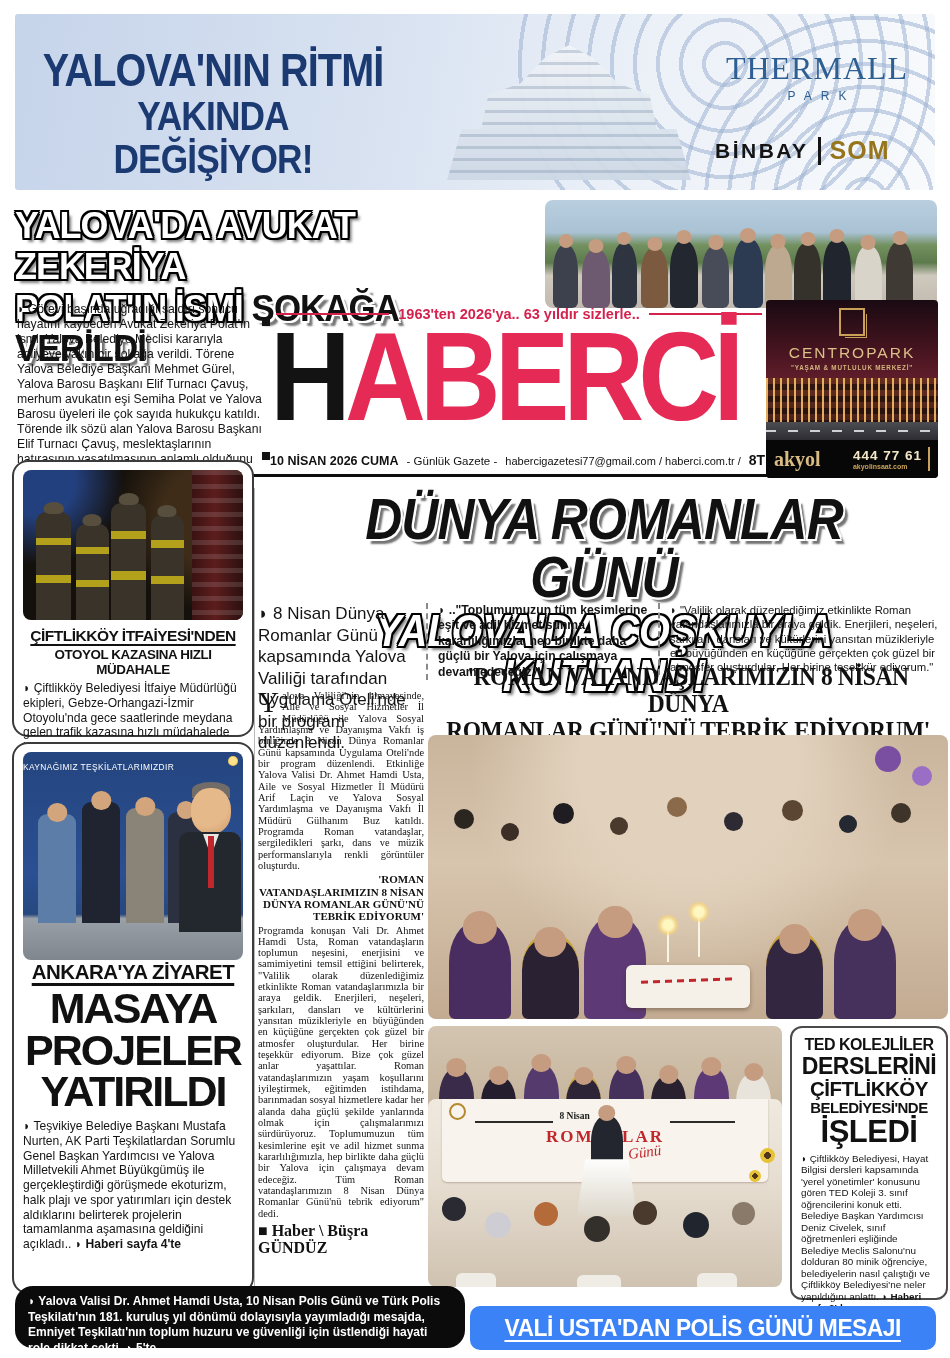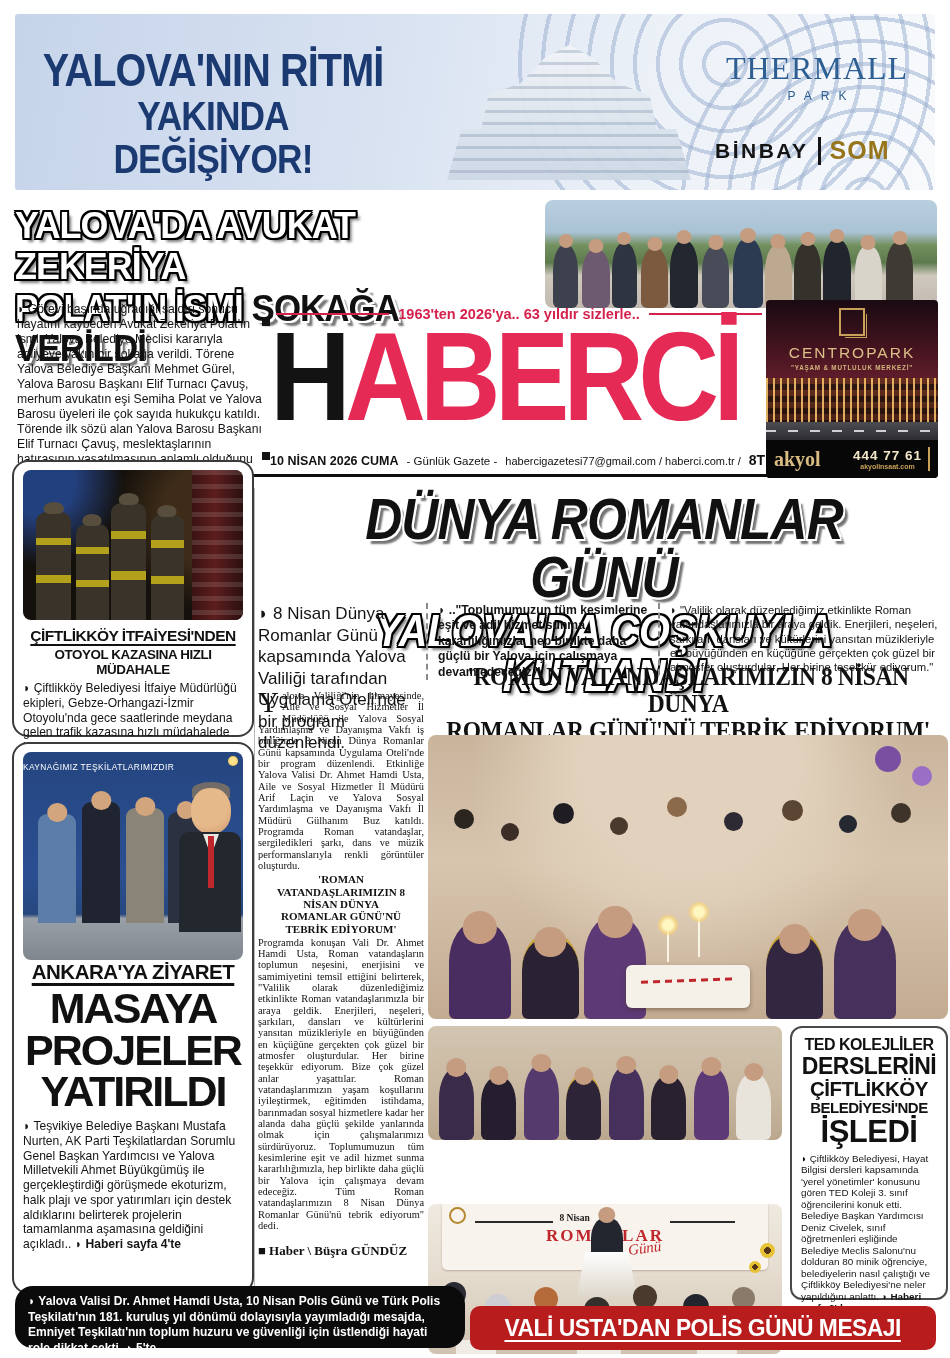--- a/index.html
+++ b/index.html
@@ -85,21 +85,21 @@
            background:repeating-linear-gradient(90deg,rgba(255,198,108,.85) 0 2px,rgba(0,0,0,0) 2px 7px),
                       repeating-linear-gradient(180deg,rgba(96,44,32,.55) 0 6px,rgba(38,18,16,.85) 6px 12px),
                       linear-gradient(180deg,#69301f,#2e130c)}
   .cp-road{position:absolute;left:0;right:0;top:122px;height:18px;
            background:repeating-linear-gradient(90deg,#cfcfd4 0 10px,transparent 10px 22px) 0 8px/100% 2px no-repeat,
                       linear-gradient(#4c4c53,#2c2c32)}
   .cp-strip{position:absolute;left:0;right:0;bottom:0;height:38px;background:#070707;
             display:flex;align-items:center;justify-content:space-between;padding:0 8px}
   .cp-brand{font-family:"Liberation Serif",serif;font-weight:bold;font-size:20px;color:#d9bc84}
   .cp-contact{display:flex;align-items:center;gap:6px}
-  .cp-nums{text-align:center}
+  .cp-nums{text-align:left}
   .cp-phone{font-size:13.5px;font-weight:bold;color:#f3e7c8;letter-spacing:1px}
   .cp-site{font-size:7px;color:#c9a159;font-weight:bold}
   .cp-gbar{width:2px;height:24px;background:#c9a159}
 
   
   .lbox{position:absolute;left:12px;width:242px;border:2.5px solid #3b3b3b;border-radius:16px;
         padding:8px 9px;background:#fff}
   .box-fire{top:460px;height:277px}
   .box-tes{top:742px;height:552px}
   .lb-photo{position:relative;width:100%;border-radius:8px;overflow:hidden}
@@ -147,42 +147,42 @@
   .ms-bullets{left:258px;top:603px;width:690px;display:flex;align-items:flex-start}
   .mb{line-height:1.27;color:#141414}
   .mb1{width:168px;font-size:17px;padding-right:8px}
   .mb2{width:232px;font-size:12.2px;font-weight:bold;padding:0 10px;border-left:2px dashed #8a8a8a}
   .mb3{flex:1;font-size:11.3px;padding-left:10px;border-left:2px dashed #8a8a8a}
   .ms-subhead{left:428px;top:664px;width:520px;text-align:center;font-family:"Liberation Serif",serif;
               font-weight:bold;font-size:24.5px;line-height:1.1;letter-spacing:-.5px;transform:scaleX(.96)}
   .ms-col{left:258px;top:690px;width:166px;height:604px;overflow:hidden;
           font-family:"Liberation Serif",serif;font-size:10.4px;line-height:1.09;text-align:justify}
   .dropcap{float:left;font-size:29px;line-height:24px;padding-right:3px}
-  .ms-inline-sub{font-weight:bold;font-size:11px;line-height:1.12;margin:2px 12px;text-align:center}
-  .ms-byline{font-weight:bold;font-size:13px;margin-top:13px;text-align:left}
+  .ms-inline-sub{font-weight:bold;font-size:11px;line-height:1.12;margin:2px 0;text-align:right}
+  .ms-byline{font-weight:bold;font-size:16px;margin-top:3px;text-align:left}
 
   
   .ph-cake{left:428px;top:735px;width:520px;height:284px;
            background:radial-gradient(circle at 50% 10%,#e2d2bd 0 30%,transparent 60%),
                       linear-gradient(180deg,#c9b49c 0%,#d8c5ae 45%,#c2ab91 100%)}
   .ball{position:absolute;border-radius:50%}
   .cake{position:absolute;left:38%;bottom:4%;width:24%;height:15%;background:#f5f1e9;border-radius:6px;
         box-shadow:0 2px 4px rgba(60,40,20,.4)}
   .cake::after{content:"";position:absolute;left:12%;top:32%;right:12%;height:3px;transform:rotate(-2deg);
                background:repeating-linear-gradient(90deg,#c0272d 0 7px,transparent 7px 12px)}
   .spark{position:absolute;width:2px;background:#faf5e4}
   .spark::before{content:"";position:absolute;top:-12px;left:-10px;width:22px;height:22px;border-radius:50%;
                  background:radial-gradient(circle,#fff7c0 0 30%,rgba(255,215,110,.6) 55%,transparent 72%)}
 
   
   .ph-kids{left:428px;top:1026px;width:354px;height:114px;
            background:linear-gradient(180deg,#d3c5b1 0%,#c8b7a0 60%,#baa78e 100%)}
 
   
-  .ph-pod{left:428px;top:1204px;width:354px;height:150px;
+  .ph-pod{left:428px;top:1099px;width:354px;height:188px;
           background:linear-gradient(180deg,#efe9df 0%,#e6ddd0 45%,#cfc2b0 100%)}
   .pod-banner{position:absolute;left:4%;right:4%;top:0;height:44%;background:#f8f4ed;border-radius:0 0 5px 5px;
               box-shadow:0 1px 2px rgba(80,60,40,.3)}
   .pb-t1{position:absolute;left:36%;top:14%;font-family:"Liberation Serif",serif;font-weight:bold;font-size:9.5px;color:#1a1a1a}
   .pb-line{position:absolute;top:26%;height:2px;background:#2a2a2a}
   .pb-t2{position:absolute;left:0;right:0;top:34%;text-align:center;font-family:"Liberation Serif",serif;
          font-weight:bold;font-size:17px;letter-spacing:2px;color:#c0272d}
   .pb-t3{position:absolute;left:57%;top:55%;font-family:"Liberation Serif",serif;font-style:italic;
          font-size:15px;color:#c0272d;transform:rotate(-7deg)}
   .emb{position:absolute;left:2%;top:5%;width:17px;height:17px;border:2px solid #b5892f;border-radius:50%}
@@ -194,21 +194,21 @@
   .box-ted{position:absolute;left:790px;top:1026px;width:158px;height:274px;border:2px solid #4a4a4a;
            border-radius:12px;padding:9px 9px;background:#fff}
   .ted-h{text-align:center;font-weight:bold;letter-spacing:-.5px;line-height:1.06}
   .th1{font-size:16px}.th2{font-size:23px}.th3{font-size:20.5px}.th4{font-size:15px}.th5{font-size:31px}
   .ted-body{font-size:9.9px;line-height:1.16;margin-top:4px;color:#141414}
   .ted-pref{font-weight:bold;font-size:9.9px}
 
   
   .bar-left{left:15px;top:1286px;width:450px;height:62px;background:#0b0b0b;border-radius:18px;
             color:#fff;font-weight:bold;font-size:12px;line-height:1.3;padding:8px 13px}
-  .bar-right{left:470px;top:1306px;width:466px;height:44px;background:#b91c1c;border-radius:10px;
+  .bar-right{left:470px;top:1306px;width:466px;height:44px;background:#3b82f6;border-radius:10px;
              display:flex;align-items:center;justify-content:center}
   .bar-right span{color:#fff;font-weight:bold;font-size:24px;letter-spacing:-.5px;transform:scaleX(.95);
                   text-decoration:underline;text-underline-offset:4px;text-decoration-thickness:2px;white-space:nowrap}
 </style>
 </head>
 <body>
 
 <div class="page">
 
   <div class="abs banner">

